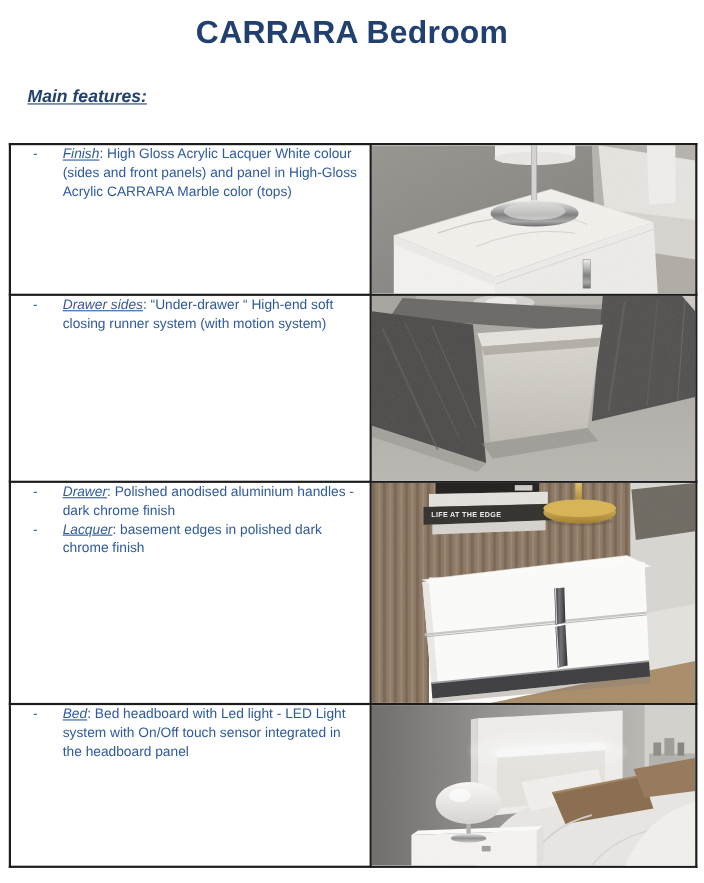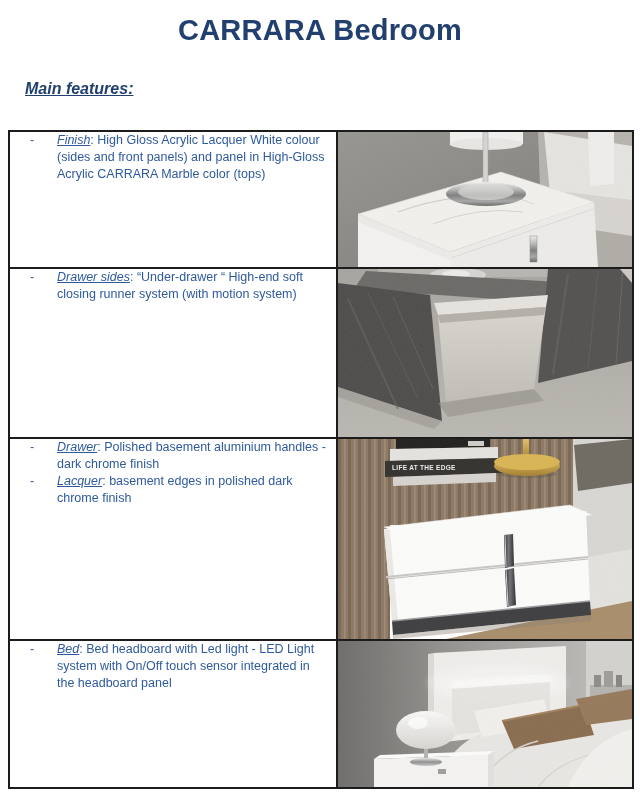--- a/index.html
+++ b/index.html
@@ -146,21 +146,21 @@
         </g>
         <rect width="294" height="168" filter="url(#nB)" opacity="0.6"></rect>
       </svg>
     </td>
   </tr>
 
   <tr class="r3">
     <td class="textcell">
       <div class="bullet">
         <span class="marker">-</span>
-        <span class="content"><span class="term">Drawer</span><span>: Polished basement aluminium handles - dark chrome finish</span></span>
+        <span class="content"><span class="term">Drawer</span><span>: Polished anodised aluminium handles - dark chrome finish</span></span>
       </div>
       <div class="bullet">
         <span class="marker">-</span>
         <span class="content"><span class="term">Lacquer</span><span>: basement edges in polished dark chrome finish</span></span>
       </div>
     </td>
     <td class="imgcell">
       <svg width="294" height="200" viewBox="0 0 294 200">
         <defs>
           <pattern id="wd" width="10" height="200" patternUnits="userSpaceOnUse">

